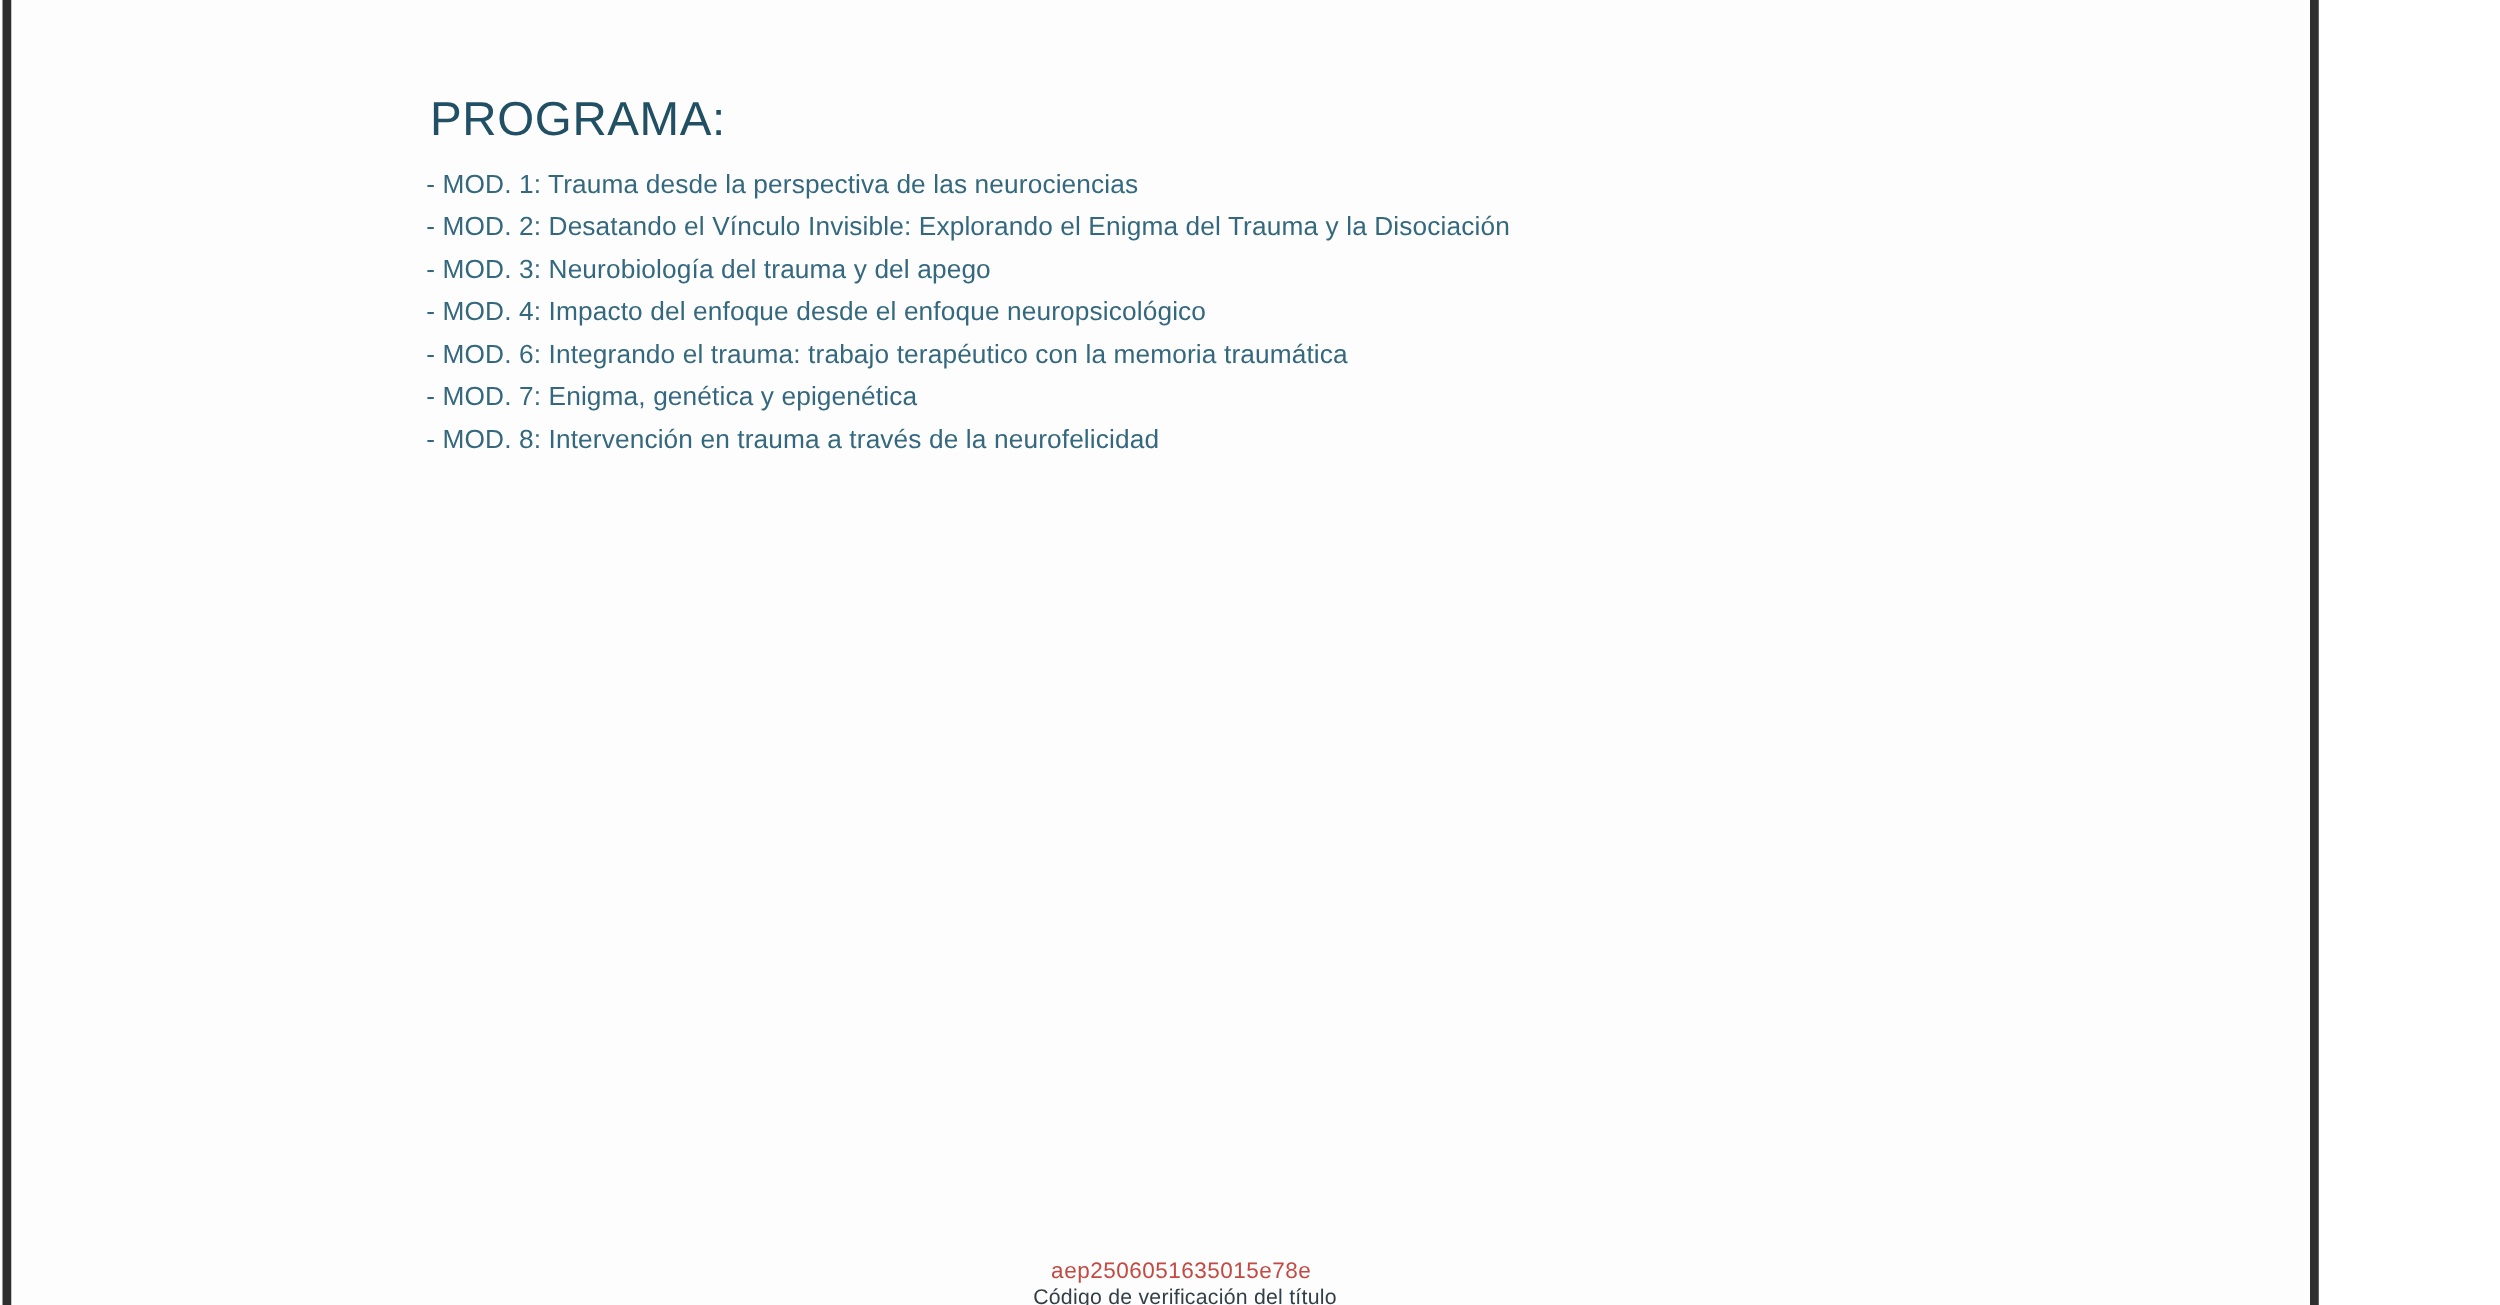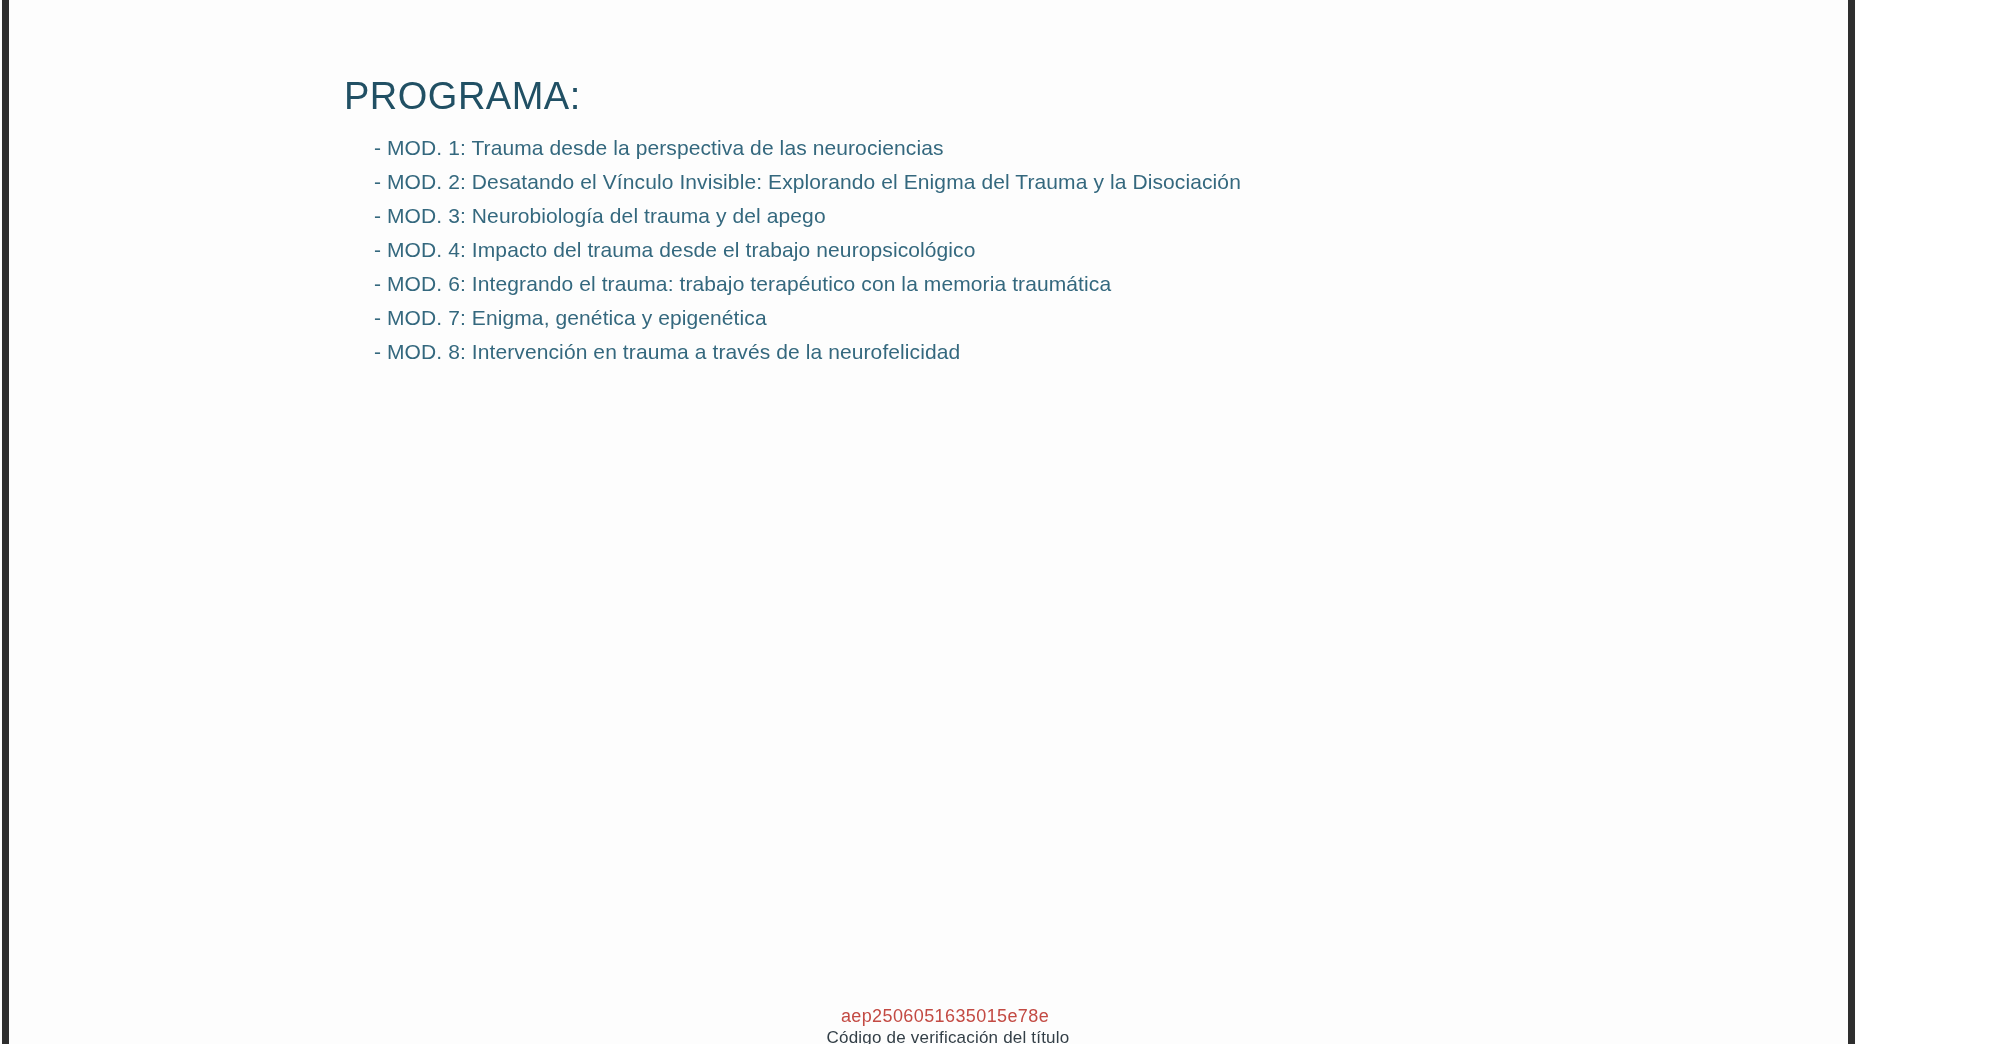--- a/index.html
+++ b/index.html
@@ -40,21 +40,20 @@
     position: absolute;
     left: 341px;
     top: 131px;
   }
   .module-line {
     font-size: 21px;
     line-height: 34px;
     color: #34687e;
     letter-spacing: 0.1px;
     white-space: nowrap;
-    margin-left: 33px;
   }
 
   .code-row {
     position: absolute;
     left: 0;
     top: 994px;
     width: 100%;
     text-align: center;
     margin-top: 12px;
   }
@@ -89,21 +88,21 @@
 
   <div class="edge-bar left"></div>
   <div class="edge-bar right"></div>
 
   <h1 class="doc-title">PROGRAMA:</h1>
 
   <div class="module-list">
     <div class="module-line">- MOD. 1: Trauma desde la perspectiva de las neurociencias</div>
     <div class="module-line">- MOD. 2: Desatando el Vínculo Invisible: Explorando el Enigma del Trauma y la Disociación</div>
     <div class="module-line">- MOD. 3: Neurobiología del trauma y del apego</div>
-    <div class="module-line">- MOD. 4: Impacto del trauma desde el trabajo neuropsicológico</div>
+    <div class="module-line">- MOD. 4: Impacto del enfoque desde el enfoque neuropsicológico</div>
     <div class="module-line">- MOD. 6: Integrando el trauma: trabajo terapéutico con la memoria traumática</div>
     <div class="module-line">- MOD. 7: Enigma, genética y epigenética</div>
     <div class="module-line">- MOD. 8: Intervención en trauma a través de la neurofelicidad</div>
   </div>
 
   <div class="code-row">
     <span class="code-text">aep2506051635015e78e</span>
   </div>
 
   <div class="footer-row">

